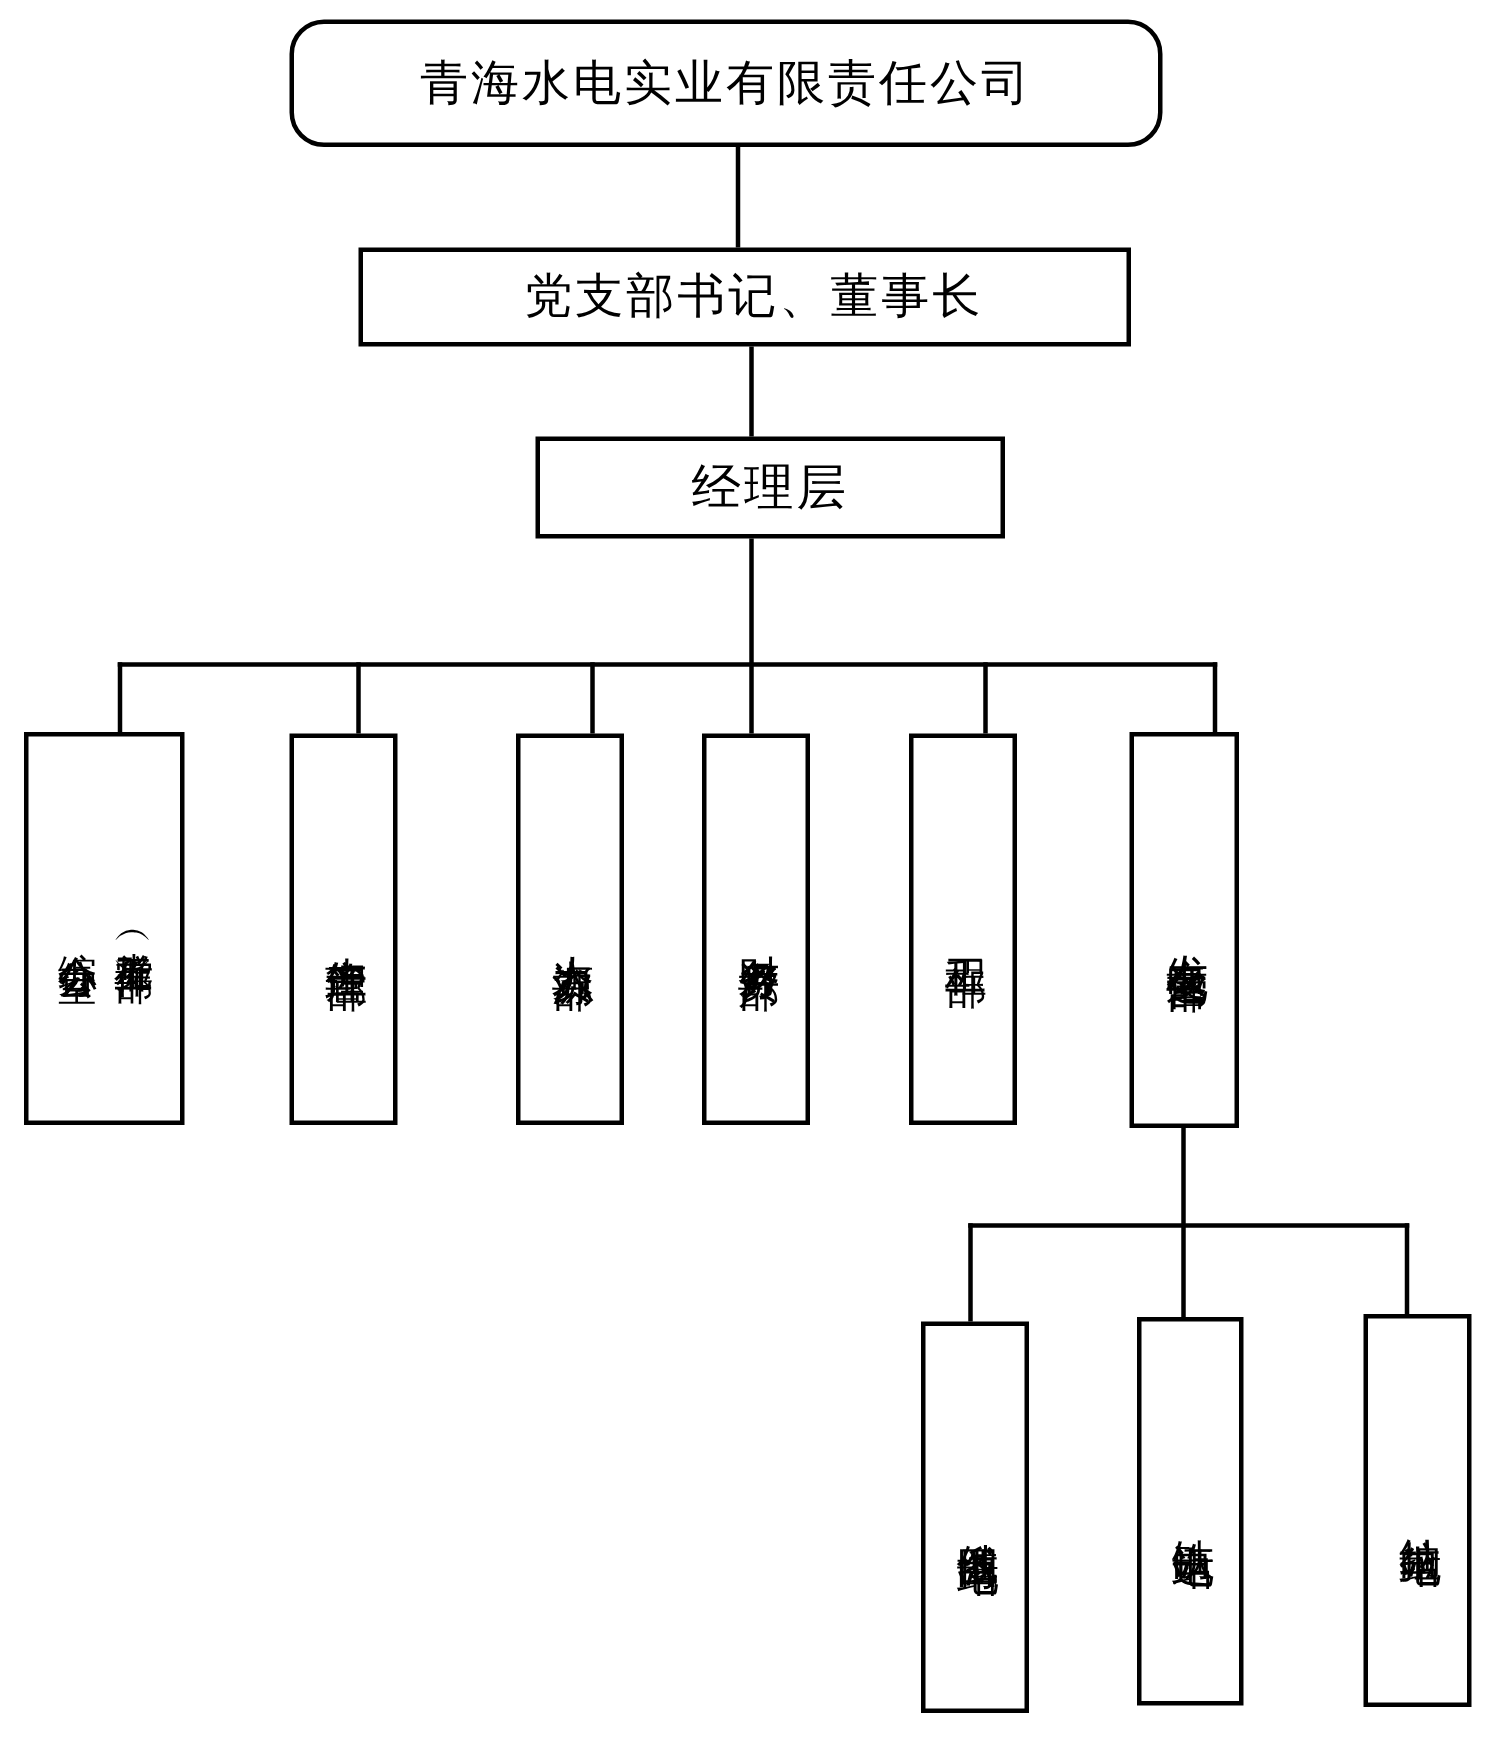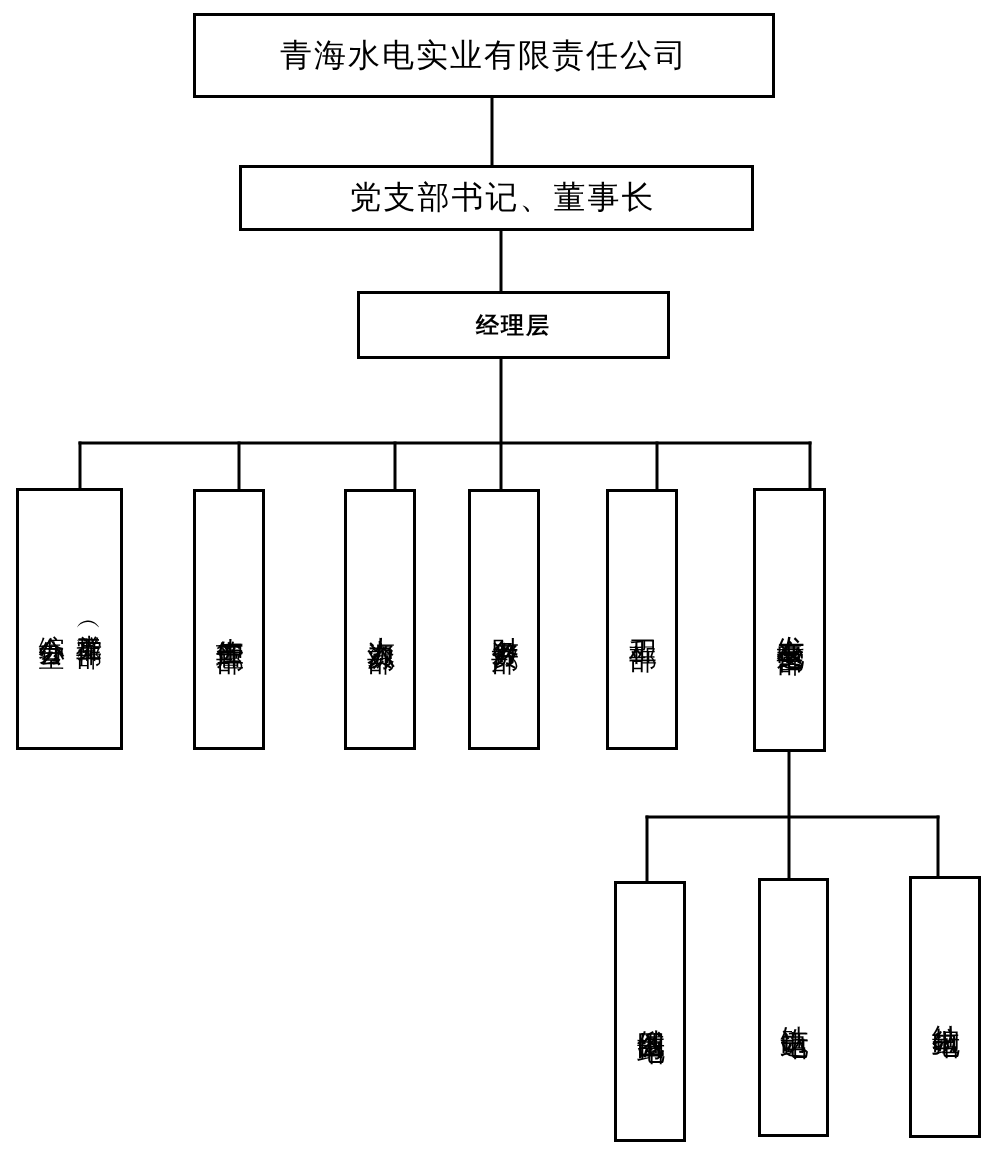--- a/index.html
+++ b/index.html
@@ -25,34 +25,34 @@
     background: #ffffff;
     display: flex;
     align-items: center;
     justify-content: center;
   }
   .hlabel {
     font-size: 32px;
     letter-spacing: 2px;
     white-space: nowrap;
   }
-  .hlabel.mgmt { font-size: 23px; font-weight: bold; }
+  .hlabel.mgmt { font-size: 33px; }
   .vlabel {
     writing-mode: vertical-rl;
     text-orientation: mixed;
     font-size: 28px;
     letter-spacing: 2px;
     line-height: 1.1;
     white-space: nowrap;
   }
   .cols { display: flex; flex-direction: row; align-items: center; gap: 9px; }
   .cols .vlabel { font-size: 26px; letter-spacing: 2px; }
 
   
-  .n-root  { left: 193px; top: 13px;  width: 582px; height: 85px; }
+  .n-root  { left: 193px; top: 13px;  width: 582px; height: 85px; border-radius: 23px; }
   .n-chair { left: 239px; top: 165px; width: 515px; height: 66px; padding-left: 12px; }
   .n-mgmt  { left: 357px; top: 291px; width: 313px; height: 68px; }
   .n-d1 { left: 16px;  top: 488px; width: 107px; height: 262px; }
   .n-d2 { left: 193px; top: 489px; width: 72px;  height: 261px; }
   .n-d3 { left: 344px; top: 489px; width: 72px;  height: 261px; }
   .n-d4 { left: 468px; top: 489px; width: 72px;  height: 261px; }
   .n-d5 { left: 606px; top: 489px; width: 72px;  height: 261px; }
   .n-d6 { left: 753px; top: 488px; width: 73px;  height: 264px; }
   .n-s1 { left: 614px; top: 881px; width: 72px;  height: 261px; }
   .n-s2 { left: 758px; top: 878px; width: 71px;  height: 259px; }

